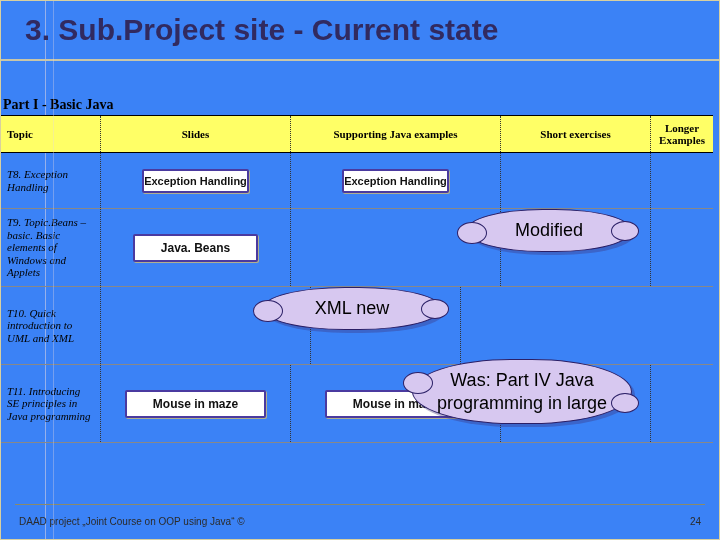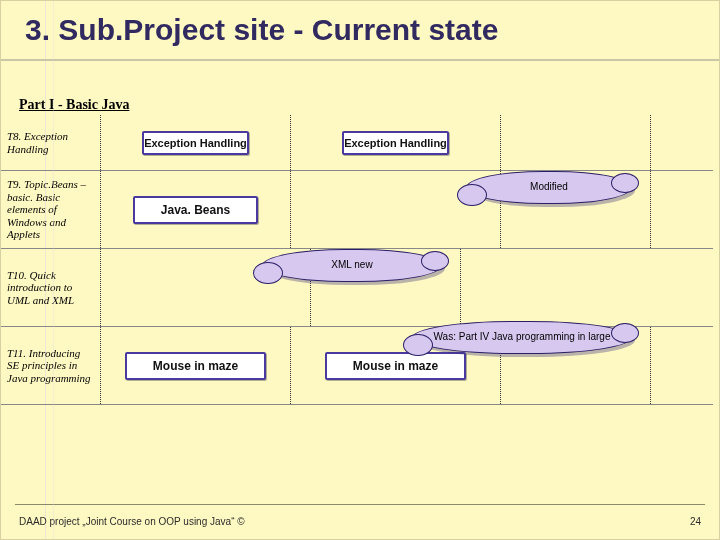--- a/index.html
+++ b/index.html
@@ -1,19 +1,19 @@
 <!DOCTYPE html>
 <html><head>
 <meta charset="utf-8">
 <style>
   * { box-sizing: border-box; margin: 0; padding: 0; }
   html, body { width: 720px; height: 540px; overflow: hidden; font-family: Verdana, Arial, sans-serif; }
   .slide {
     width: 720px; height: 540px;
-    background: #fef9c3;
+    background: #3b82f6;
     position: relative;
     border: 1px solid #d8d0a0;
   }
   
   .slide::before {
     content: "";
     position: absolute; left: 44px; top: 0; bottom: 0;
     width: 0; border-left: 1px solid #e2d7e2; opacity: .55;
   }
   .slide::after {
@@ -30,22 +30,21 @@
   }
   .title-rule {
     position: absolute; left: 0; right: 0; top: 58px;
     border-top: 2px solid #c9c6a8;
   }
 
   .part-label {
     position: absolute; left: 0; top: 96px;
     font-family: "Times New Roman", serif;
     font-weight: 700; font-size: 14px;
-    padding-left: 18px;
-    text-decoration: underline;
+    padding-left: 2px;
   }
 
   
   .tbl {
     position: absolute; left: 0; top: 114px; width: 712px;
     font-family: "Times New Roman", serif;
     font-size: 12px;
   }
   .hdr, .row { display: flex; align-items: stretch; }
   .hdr { background: #ffff66; border-top: 1px solid #000; border-bottom: 1px solid #000; }
@@ -71,21 +70,21 @@
     box-shadow: 1px 1px 0 #b0b090; white-space: nowrap;
   }
   .btn.sm { font-size: 11px; padding: 4px 0; }
 
   
   .callout {
     position: absolute;
     right: 18px;
     min-width: 150px;
     text-align: center;
-    font-family: Arial, sans-serif; font-size: 10px; line-height: 1.25;
+    font-family: Arial, sans-serif; font-size: 18px; line-height: 1.25;
     padding: 10px 14px;
     color: #000;
     z-index: 5;
   }
   .callout .bg {
     position: absolute; inset: 0;
     background: #d7c8f0;
     border: 1.5px solid #2a1f66;
     border-radius: 50% / 55%;
     box-shadow: 3px 3px 0 rgba(60,50,120,.35);
@@ -118,20 +117,27 @@
 <body>
 
 <div class="slide">
 
   <div class="title">3. Sub.Project site - Current state</div>
   <div class="title-rule"></div>
 
   <div class="part-label">Part I - Basic Java</div>
 
   <div class="tbl">
+    <div class="hdr">
+      <div class="cell c1">Topic</div>
+      <div class="cell c2">Slides</div>
+      <div class="cell c3">Supporting Java examples</div>
+      <div class="cell c4">Short exercises</div>
+      <div class="cell c5">Longer Examples</div>
+    </div>
 
     <div class="row">
       <div class="cell c1 topic">T8. Exception Handling</div>
       <div class="cell c2">
         <span class="btn sm">Exception Handling</span>
       </div>
       <div class="cell c3">
         <span class="btn sm">Exception Handling</span>
       </div>
       <div class="cell c4"></div>

